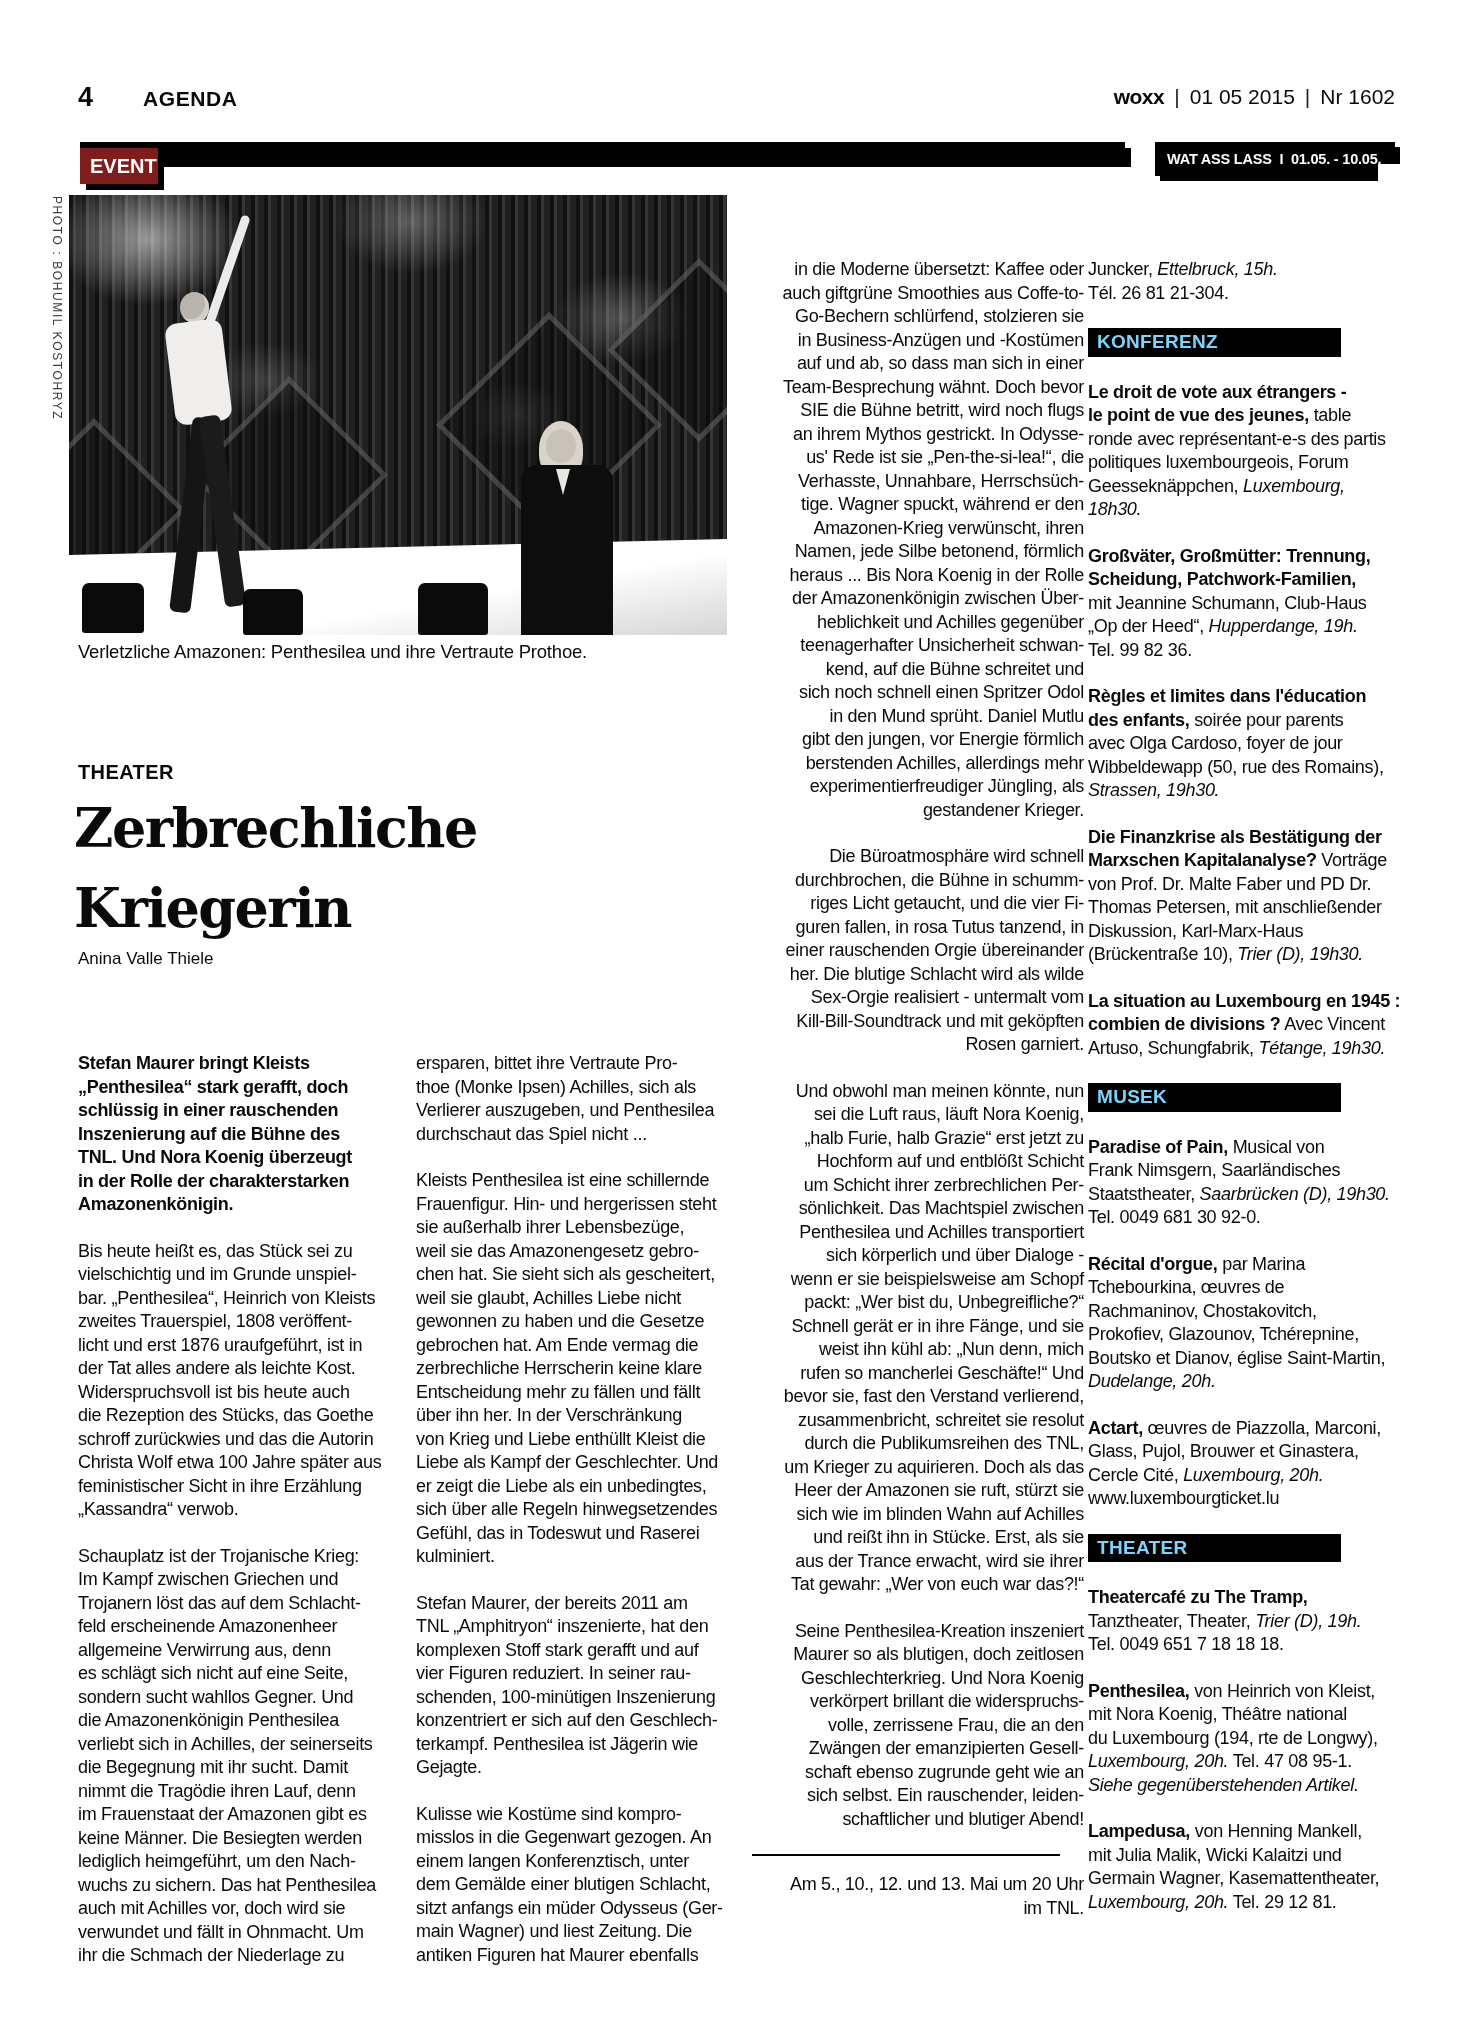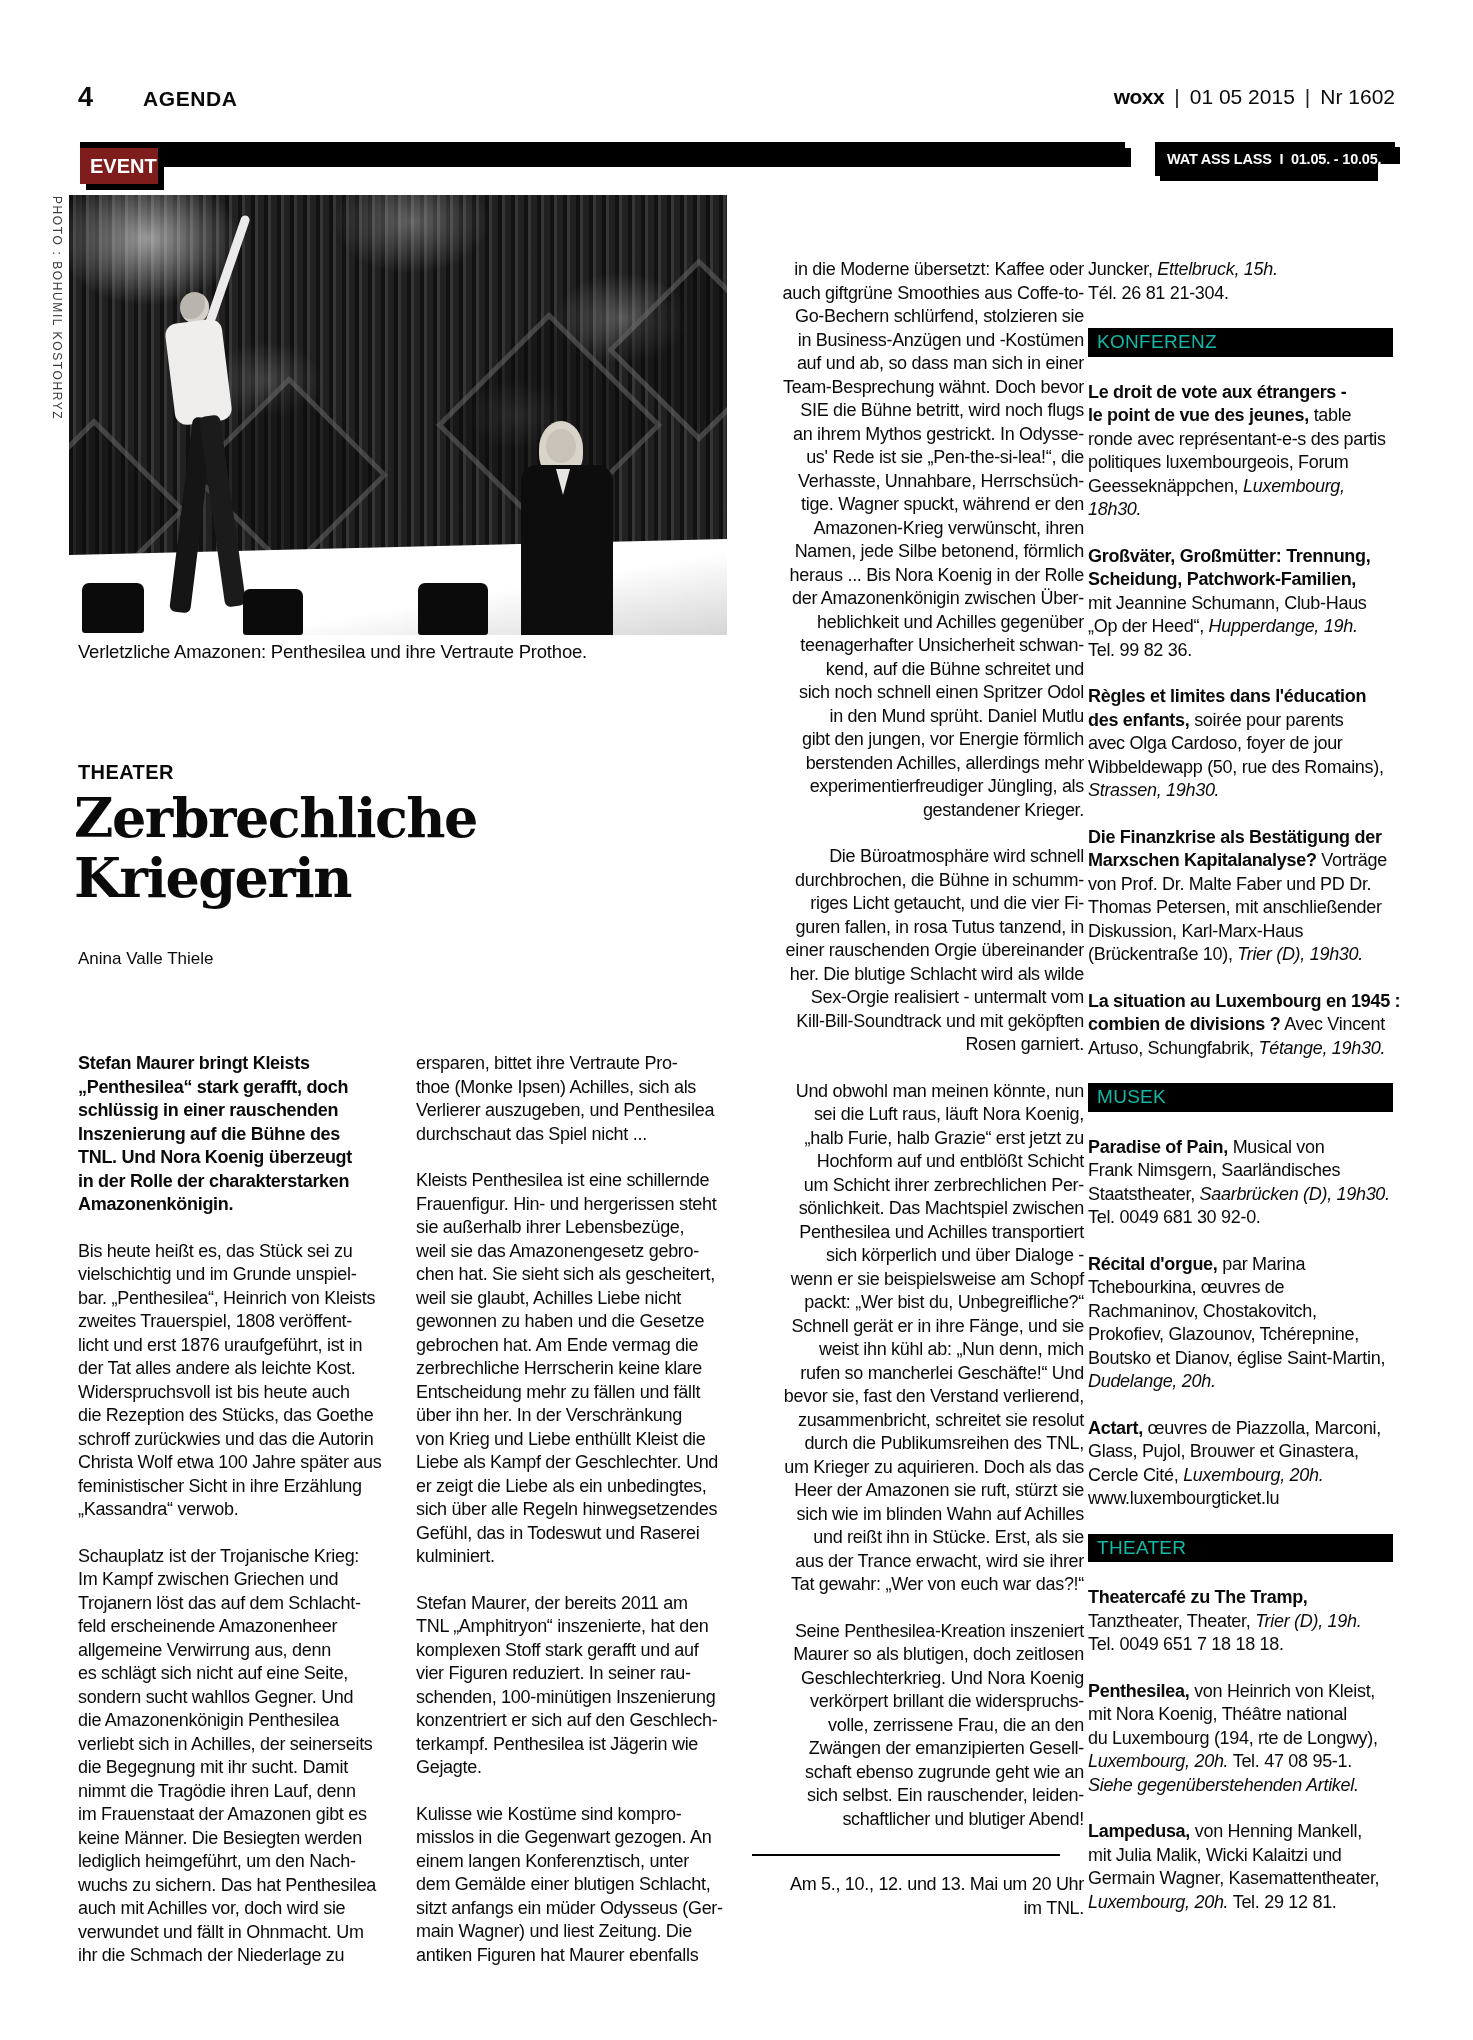--- a/index.html
+++ b/index.html
@@ -56,37 +56,37 @@
   .body2{left:452px;top:270px;width:92px;height:170px;background:#0d0d0d;border-radius:16px 16px 0 0;}
   .shirt2{left:487px;top:274px;width:14px;height:26px;background:#e8e6e2;clip-path:polygon(50% 100%,0 0,100% 0);}
 
   .credit{left:64px;top:196px;transform:rotate(90deg);transform-origin:0 0;white-space:nowrap;
           font-size:12px;letter-spacing:1.6px;color:#3a3a3a;}
   .caption{left:78px;top:641px;width:650px;font-size:18.5px;letter-spacing:-.2px;}
 
   
   .kicker{left:78px;top:761px;font-size:20px;font-weight:600;letter-spacing:.4px;}
   .headline{left:74px;top:788px;font-family:"DejaVu Serif",serif;font-weight:bold;font-size:54px;
-            line-height:60px;letter-spacing:-1.5px;white-space:pre-line;}
+            line-height:80px;letter-spacing:-1.5px;white-space:pre-line;}
   .author{left:78px;top:949px;font-size:17px;}
 
   
   .body-col{position:absolute;width:332px;font-size:18px;line-height:23.5px;letter-spacing:-.3px;}
   .body-col p{margin:0 0 23px 0;white-space:pre-line;}
   .col1{left:78px;top:1052px;}
   .col2{left:416px;top:1052px;}
   .col3{left:752px;top:258px;text-align:right;}
   .col4{left:1088px;top:258px;width:318px;}
   .b{font-weight:bold;}
   .i{font-style:italic;}
   .intro{font-weight:bold;}
   .rule{border-top:2px solid #000;width:308px;margin:1px 0 17px 0;}
 
-  .section-bar{background:#000;color:#14b8a6;font-weight:normal;font-size:19px;letter-spacing:.3px;
-               width:305px;padding:2px 0 3px 9px;box-sizing:border-box;margin:1px 0 24px 0;}
+  .section-bar{background:#000;color:#7dd3fc;font-weight:bold;font-size:19px;letter-spacing:.3px;
+               width:253px;padding:2px 0 3px 9px;box-sizing:border-box;margin:1px 0 24px 0;}
   .entry{margin:0 0 24px 0;white-space:pre-line;}
 </style>
 </head>
 <body>
 
 <div class="page">
 
   <div class="abs pagenum">4</div>
   <div class="abs section-kicker">AGENDA</div>
   <div class="abs masthead">

